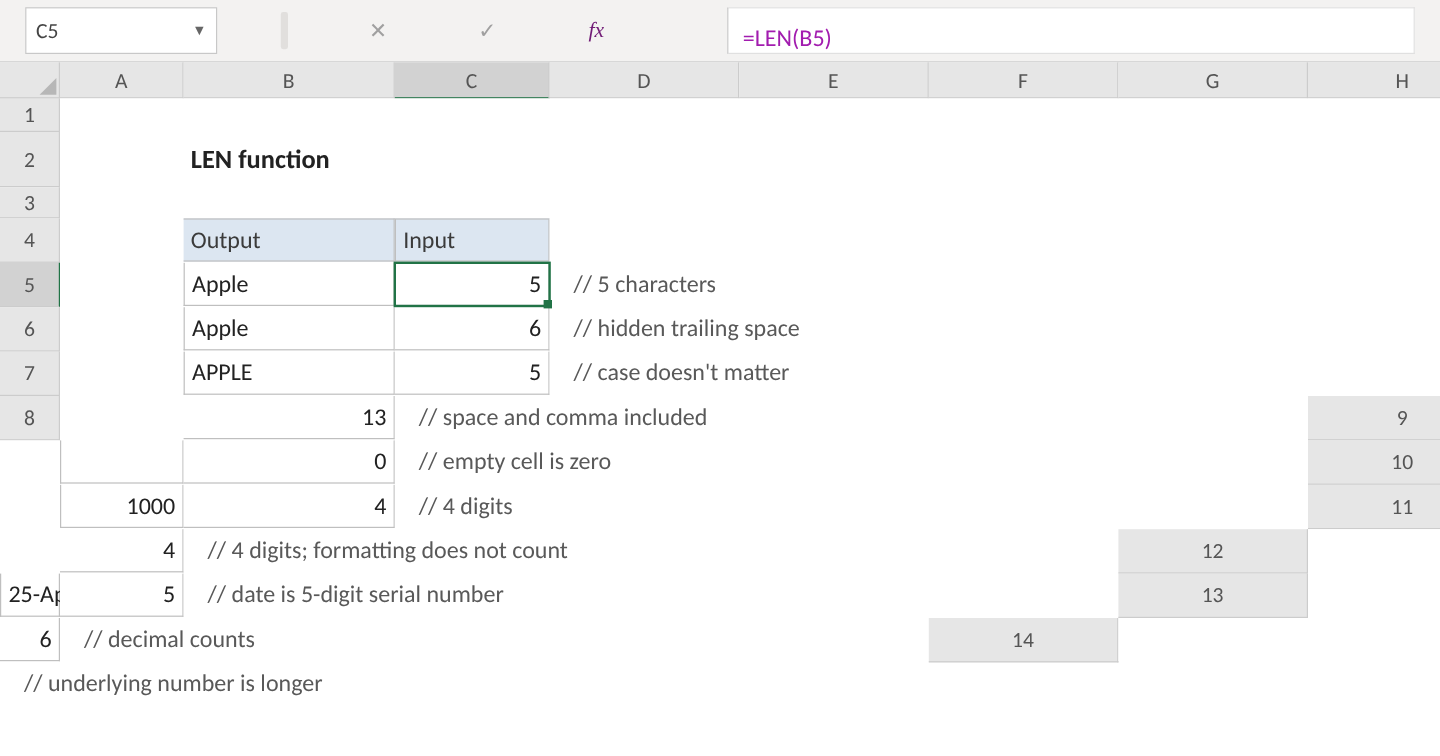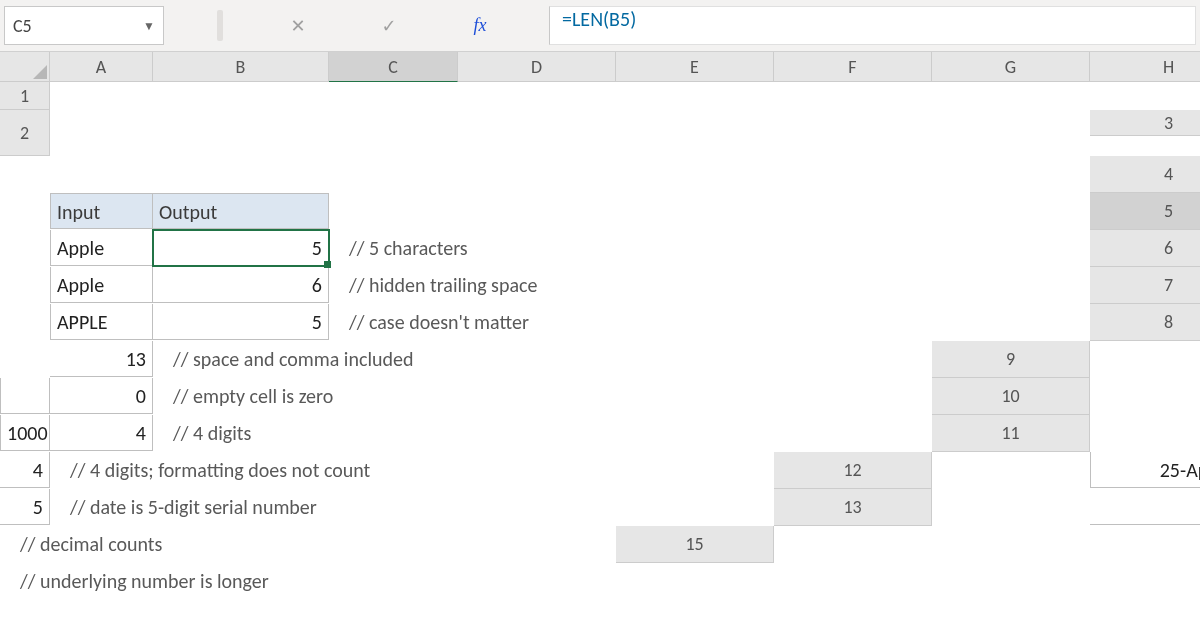--- a/index.html
+++ b/index.html
@@ -13,21 +13,21 @@
     height: 630px;
   }
 
   
   .formula-bar {
     height: 52px;
     background: #f3f2f1;
     border-bottom: 1px solid #d0d0d0;
     display: flex;
     align-items: stretch;
-    padding: 6px 4px;
+    padding: 6px 21px;
     gap: 47px;
   }
   .name-box {
     width: 160px;
     background: #fff;
     border: 1px solid #c8c8c8;
     display: flex;
     align-items: center;
     justify-content: space-between;
     padding: 0 8px;
@@ -48,32 +48,33 @@
     width: 44px;
     display: flex;
     align-items: center;
     justify-content: center;
     color: #a0a0a0;
     font-size: 18px;
   }
   .fb-btn.fx {
     font-style: italic;
     font-family: "Times New Roman", serif;
-    color: #1d4ed8;
+    color: #701a75;
   }
   .formula-input {
     flex: 1;
     background: #fff;
     border: 1px solid #e0e0e0;
     border-left: 1px solid #c8c8c8;
     display: flex;
-    align-items: flex-start;
+    align-items: flex-end;
     padding: 0 12px;
     font-size: 20px;
-    color: #0369a1;
+    color: #a21caf;
+    margin-left: 40px;
   }
 
   
   .sheet {
     display: grid;
     grid-template-columns: 50px 103px 176px 129px 158px 158px 158px 158px 158px;
   }
   .corner {
     background: #e6e6e6;
     border-right: 1px solid #ccc;
@@ -181,41 +182,42 @@
   <div class="cell r1"></div>
   <div class="cell r1"></div>
   <div class="cell r1"></div>
   <div class="cell r1"></div>
   <div class="cell r1"></div>
   <div class="cell r1"></div>
   <div class="cell r1"></div>
 
   <div class="row-head r2">2</div>
   <div class="cell r2"></div>
+  <div class="cell r2 title-cell">LEN function</div>
   <div class="cell r2"></div>
   <div class="cell r2"></div>
   <div class="cell r2"></div>
   <div class="cell r2"></div>
   <div class="cell r2"></div>
   <div class="cell r2"></div>
 
   <div class="row-head r3">3</div>
   <div class="cell r3"></div>
   <div class="cell r3"></div>
   <div class="cell r3"></div>
   <div class="cell r3"></div>
   <div class="cell r3"></div>
   <div class="cell r3"></div>
   <div class="cell r3"></div>
   <div class="cell r3"></div>
 
   <div class="row-head">4</div>
   <div class="cell"></div>
+  <div class="cell header-cell bordered brd-t">Output</div>
   <div class="cell header-cell bordered brd-l brd-t">Input</div>
-  <div class="cell header-cell bordered brd-t">Output</div>
   <div class="cell"></div>
   <div class="cell"></div>
   <div class="cell"></div>
   <div class="cell"></div>
   <div class="cell"></div>
 
   <div class="row-head active">5</div>
   <div class="cell"></div>
   <div class="cell bordered brd-l">Apple</div>
   <div class="cell bordered num active-cell">5</div>
@@ -259,16 +261,16 @@
   <div class="cell"></div>
   <div class="cell bordered brd-l num">25-Apr-21</div>
   <div class="cell bordered num">5</div>
   <div class="cell comment" style="grid-column: span 5;">// date is 5-digit serial number</div>
 
   <div class="row-head">13</div>
   <div class="cell"></div>
   <div class="cell bordered num">6</div>
   <div class="cell comment" style="grid-column: span 5;">// decimal counts</div>
 
-  <div class="row-head">15</div>
+  <div class="row-head">14</div>
   <div class="cell"></div>
   <div class="cell comment" style="grid-column: span 5;">// underlying number is longer</div>
 </div>
 
 </body></html>

